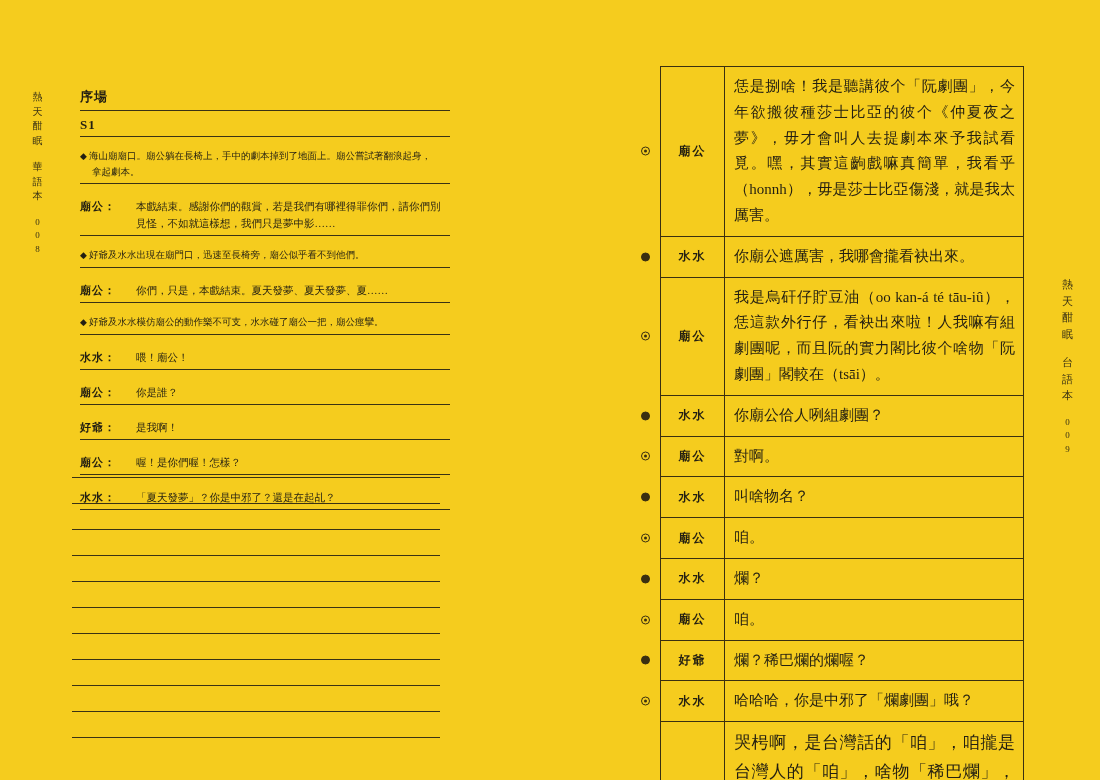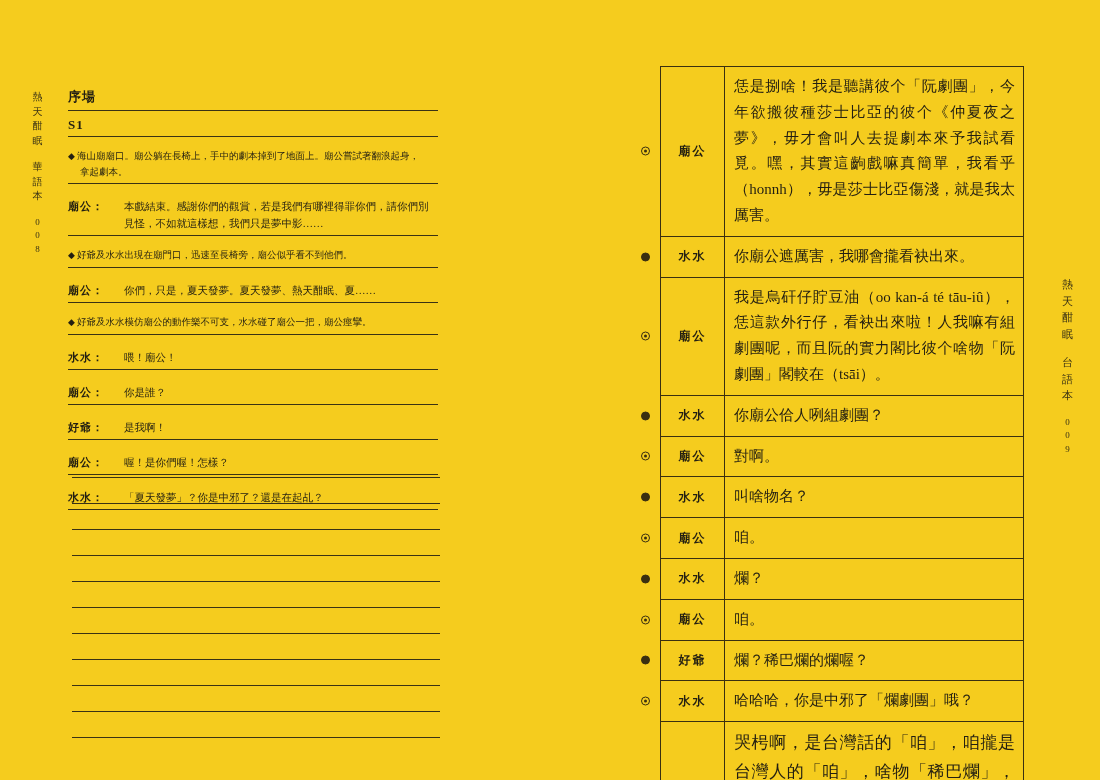--- a/index.html
+++ b/index.html
@@ -18,21 +18,21 @@
     position:absolute;left:30px;top:90px;
     width:16px;
     font-size:10px;line-height:1.45;
     letter-spacing:1px;
     text-align:center;
     color:#3a3214;
   }
   .left-sidenote .grp{margin-bottom:12px;}
   .left-sidenote .num{font-size:9px;line-height:1.5;}
 
-  .left-body{position:absolute;left:68px;top:88px;width:370px;}
+  .left-body{position:absolute;left:80px;top:88px;width:370px;}
   .sec-title{font-size:13px;font-weight:bold;letter-spacing:1px;margin:0 0 4px 0;}
   .rule{border-bottom:1px solid #3a3214;height:0;margin:3px 0 6px 0;}
   .scene-no{font-size:13px;font-weight:bold;letter-spacing:1px;margin:6px 0 2px 0;}
 
   .stage{font-size:9.5px;line-height:1.65;margin:12px 0 3px 0;}
   .stage .dia{font-size:9px;margin-right:2px;}
   .stage .ind{display:block;padding-left:12px;}
 
   .line{display:flex;align-items:flex-start;margin:14px 0 1px 0;}
   .line .who{
@@ -123,21 +123,21 @@
       </div>
       <div class="rule"></div>
 
       <div class="stage">
         <span class="dia">◆</span><span>好爺及水水出現在廟門口，迅速至長椅旁，廟公似乎看不到他們。</span>
       </div>
       <div class="rule"></div>
 
       <div class="line">
         <div class="who">廟公：</div>
-        <div class="txt">你們，只是，夏天發夢。夏天發夢、熱天酣眠、夏……</div>
+        <div class="txt">你們，只是，本戲結束。夏天發夢、夏天發夢、夏……</div>
       </div>
       <div class="rule"></div>
 
       <div class="stage">
         <span class="dia">◆</span><span>好爺及水水模仿廟公的動作樂不可支，水水碰了廟公一把，廟公痙攣。</span>
       </div>
       <div class="rule"></div>
 
       <div class="line">
         <div class="who">水水：</div>

